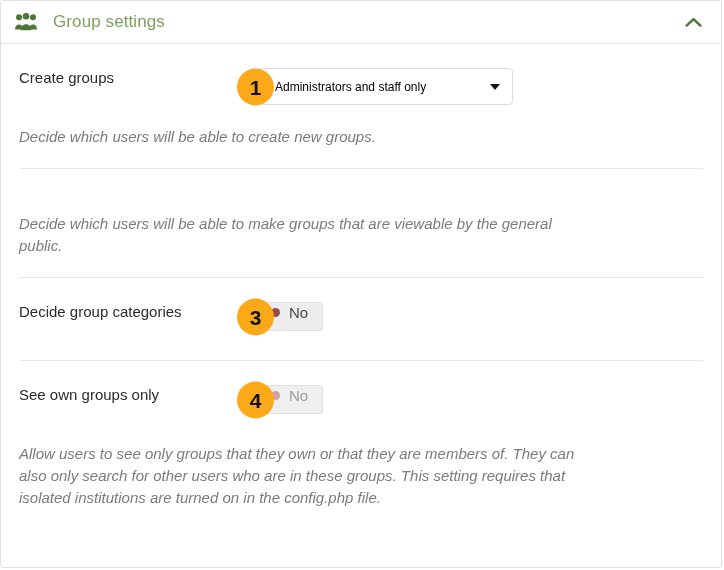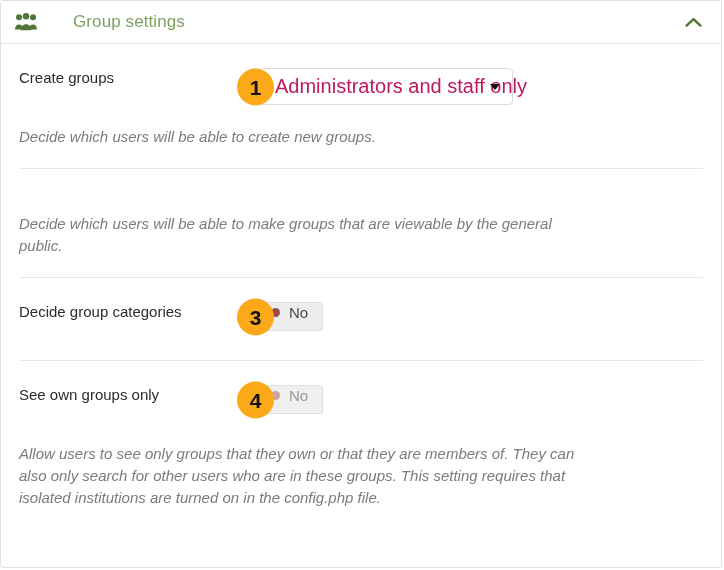--- a/index.html
+++ b/index.html
@@ -45,21 +45,20 @@
     justify-content: center;
     color: #4f7637;
     margin-right: 16px;
   }
   .header-icon svg { display: block; }
   .header-title {
     font-size: 17px;
     color: #7ea05f;
     letter-spacing: .1px;
     white-space: nowrap;
-    margin-left: 20px;
   }
   .header-toggle {
     margin-left: auto;
     width: 24px;
     height: 24px;
     display: flex;
     align-items: center;
     justify-content: center;
     color: #4f7637;
     cursor: pointer;
@@ -123,22 +122,22 @@
     position: relative;
     width: 254px;
     height: 37px;
     box-sizing: border-box;
     border: 1px solid #dcdcdc;
     border-radius: 4px;
     background: #ffffff;
     display: flex;
     align-items: center;
     padding: 0 26px 0 15px;
-    font-size: 20px;
-    color: #be185d;
+    font-size: 12px;
+    color: #000000;
     z-index: 1;
     cursor: pointer;
     white-space: nowrap;
   }
   .select-caret {
     position: absolute;
     right: 12px;
     top: 50%;
     transform: translateY(-50%);
     width: 0; height: 0;

